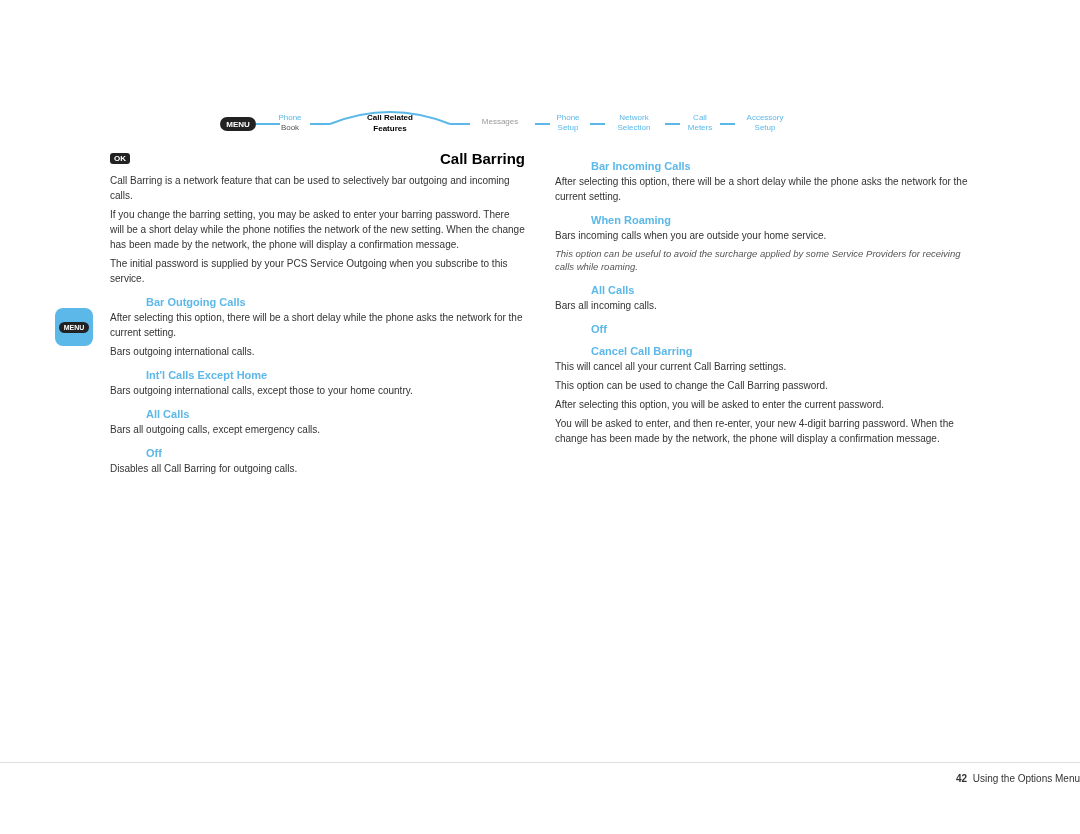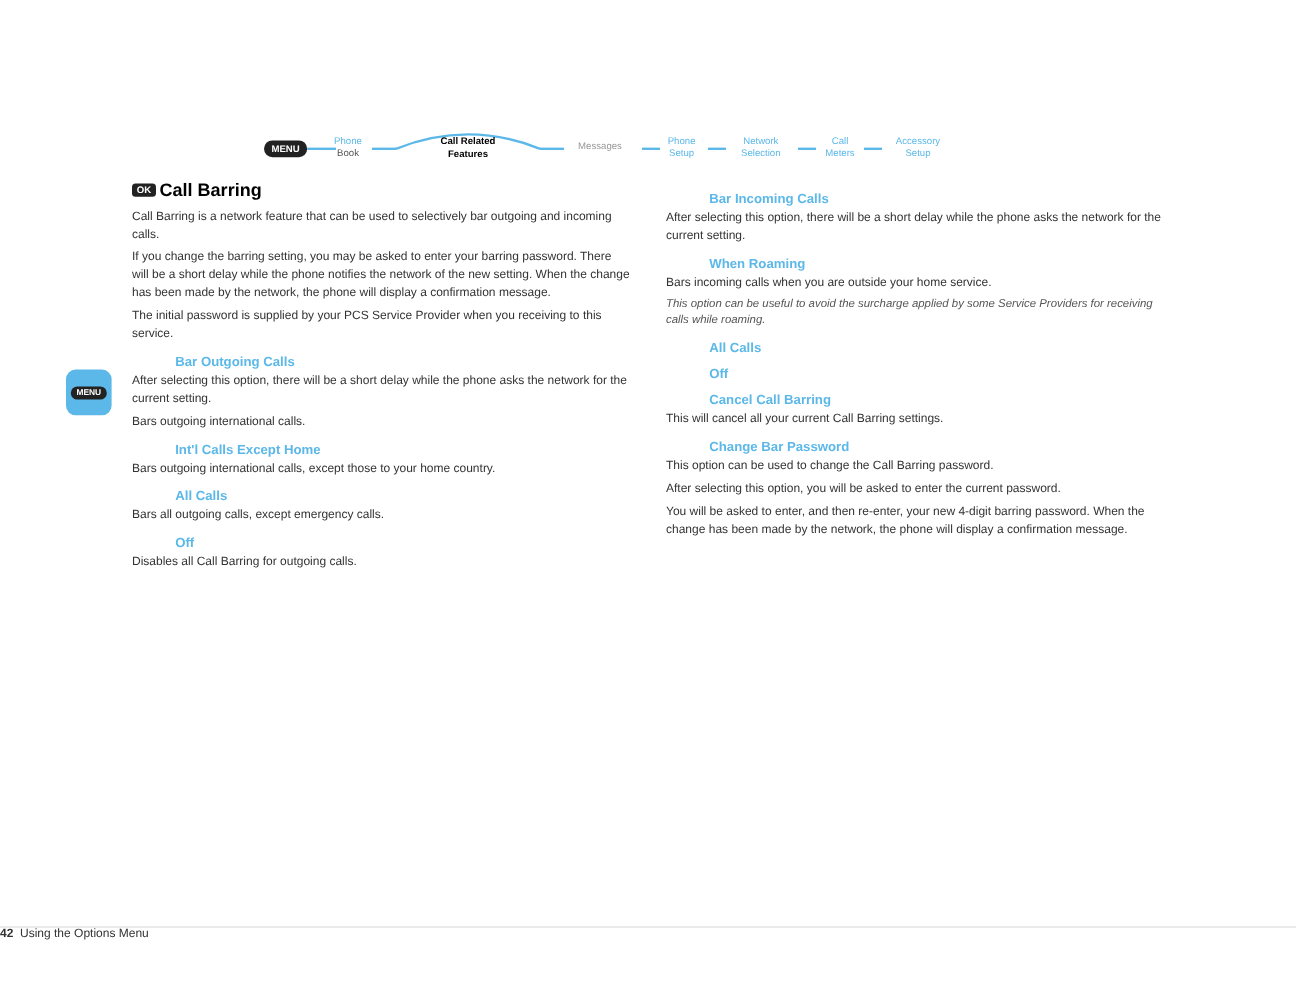--- a/index.html
+++ b/index.html
@@ -48,20 +48,21 @@
     }
 
     
     .section-title {
       font-size: 15px;
       font-weight: bold;
       color: #000;
       margin-bottom: 6px;
       display: flex;
       align-items: center;
+      justify-content: space-between;
     }
 
     
     .sub-heading {
       color: #5bb8e8;
       font-weight: bold;
       font-size: 11px;
       margin-top: 10px;
       margin-bottom: 2px;
       margin-left: 36px;
@@ -104,24 +105,25 @@
       border-radius: 8px;
       padding: 2px 5px;
     }
 
     
     .footer {
       position: absolute;
       bottom: 50px;
       left: 0;
       right: 0;
-      text-align: left;
+      text-align: right;
       font-size: 10px;
       color: #333;
       border-top: 1px solid #ddd;
+      padding-top: 10px;
     }
 
     .footer .page-num {
       font-weight: bold;
     }
 
     
     .nav-svg-wrapper {
       position: absolute;
       top: 95px;
@@ -181,21 +183,21 @@
       <span class="menu-pill-small">MENU</span>
     </div>
 
     <div class="section-title">
       <span class="ok-icon">OK</span>
       <span>Call Barring</span>
     </div>
 
     <p class="body-text">Call Barring is a network feature that can be used to selectively bar outgoing and incoming calls.</p>
     <p class="body-text">If you change the barring setting, you may be asked to enter your barring password. There will be a short delay while the phone notifies the network of the new setting. When the change has been made by the network, the phone will display a confirmation message.</p>
-    <p class="body-text">The initial password is supplied by your PCS Service Provider when you receiving to this service.</p>
+    <p class="body-text">The initial password is supplied by your PCS Service Outgoing when you subscribe to this service.</p>
 
     <div class="sub-heading">Bar Outgoing Calls</div>
     <p class="body-text">After selecting this option, there will be a short delay while the phone asks the network for the current setting.</p>
 
     <p class="body-text">Bars outgoing international calls.</p>
 
     <div class="sub-heading">Int'l Calls Except Home</div>
     <p class="body-text">Bars outgoing international calls, except those to your home country.</p>
 
     <div class="sub-heading">All Calls</div>
@@ -208,27 +210,27 @@
   <div class="right-col">
 
     <div class="sub-heading">Bar Incoming Calls</div>
     <p class="body-text">After selecting this option, there will be a short delay while the phone asks the network for the current setting.</p>
 
     <div class="sub-heading">When Roaming</div>
     <p class="body-text">Bars incoming calls when you are outside your home service.</p>
     <p class="italic-note">This option can be useful to avoid the surcharge applied by some Service Providers for receiving calls while roaming.</p>
 
     <div class="sub-heading">All Calls</div>
+    <p class="body-text">Bars all incoming calls.</p>
 
     <div class="sub-heading">Off</div>
 
     <div class="sub-heading">Cancel Call Barring</div>
     <p class="body-text">This will cancel all your current Call Barring settings.</p>
 
-    <div class="sub-heading">Change Bar Password</div>
     <p class="body-text">This option can be used to change the Call Barring password.</p>
     <p class="body-text">After selecting this option, you will be asked to enter the current password.</p>
     <p class="body-text">You will be asked to enter, and then re-enter, your new 4-digit barring password. When the change has been made by the network, the phone will display a confirmation message.</p>
   </div>
 </div>
 
 <div class="footer">
   <span class="page-num">42</span>&nbsp;&nbsp;<span>Using the Options Menu</span>
 </div>
 

